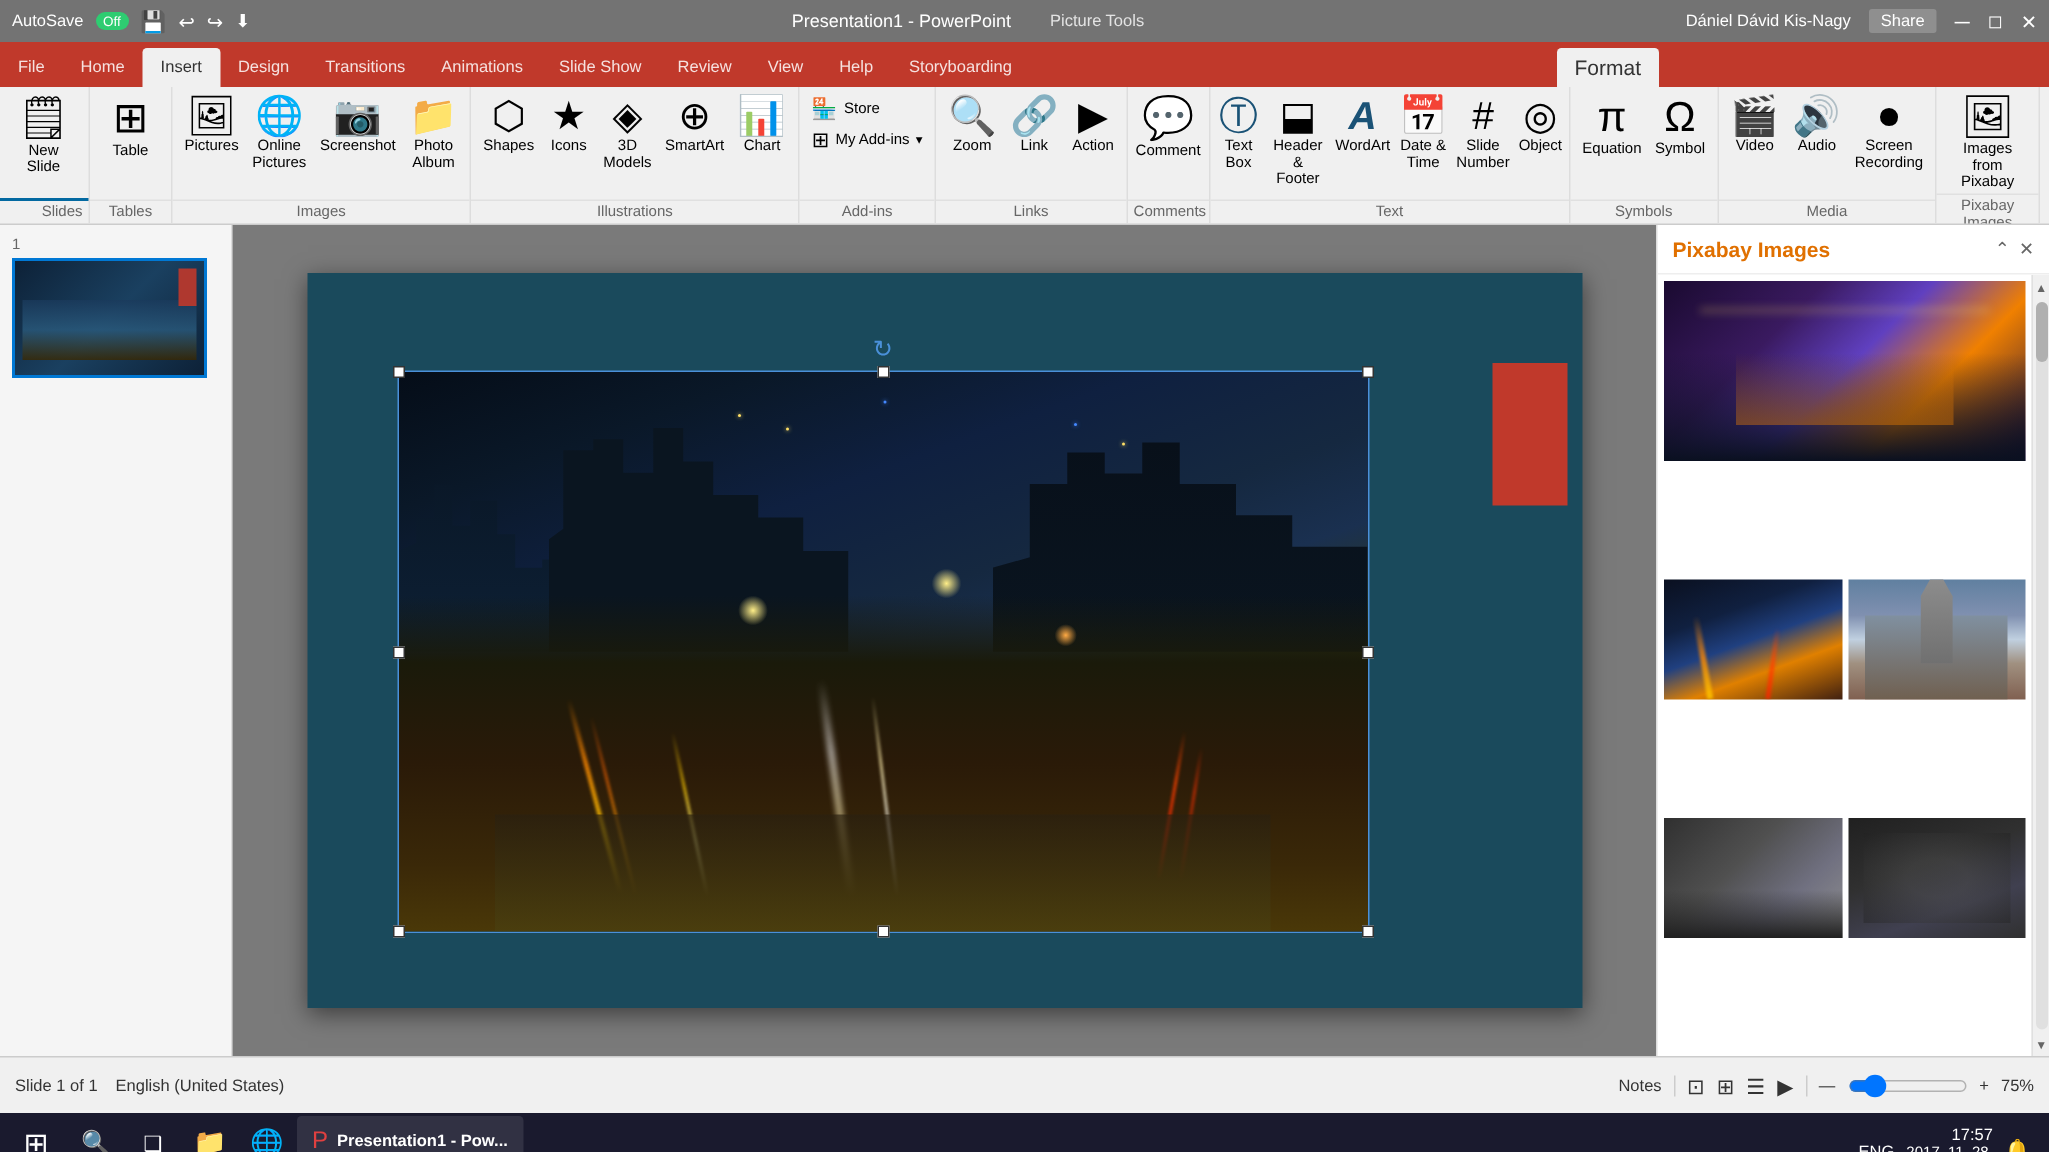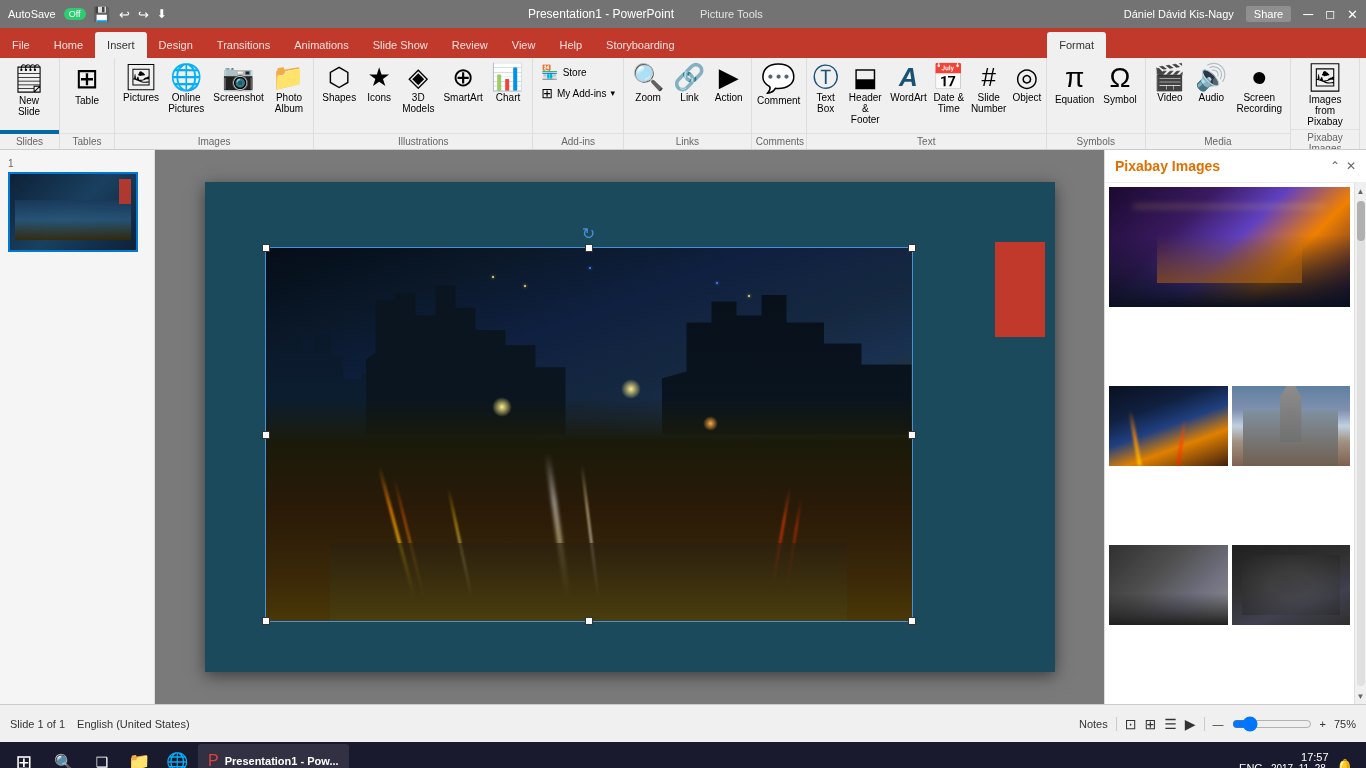--- a/index.html
+++ b/index.html
@@ -36,33 +36,33 @@
   <div style="padding:5px 12px; font-size:11px; color:#333; cursor:pointer; height:26px; display:flex; align-items:center; background:#f0f0f0; border-radius:3px 3px 0 0; font-weight:500;">Insert</div>
   <div style="padding:5px 12px; font-size:11px; color:rgba(255,255,255,0.85); cursor:pointer; height:26px; display:flex; align-items:center;">Design</div>
   <div style="padding:5px 12px; font-size:11px; color:rgba(255,255,255,0.85); cursor:pointer; height:26px; display:flex; align-items:center;">Transitions</div>
   <div style="padding:5px 12px; font-size:11px; color:rgba(255,255,255,0.85); cursor:pointer; height:26px; display:flex; align-items:center;">Animations</div>
   <div style="padding:5px 12px; font-size:11px; color:rgba(255,255,255,0.85); cursor:pointer; height:26px; display:flex; align-items:center;">Slide Show</div>
   <div style="padding:5px 12px; font-size:11px; color:rgba(255,255,255,0.85); cursor:pointer; height:26px; display:flex; align-items:center;">Review</div>
   <div style="padding:5px 12px; font-size:11px; color:rgba(255,255,255,0.85); cursor:pointer; height:26px; display:flex; align-items:center;">View</div>
   <div style="padding:5px 12px; font-size:11px; color:rgba(255,255,255,0.85); cursor:pointer; height:26px; display:flex; align-items:center;">Help</div>
   <div style="padding:5px 12px; font-size:11px; color:rgba(255,255,255,0.85); cursor:pointer; height:26px; display:flex; align-items:center;">Storyboarding</div>
   <div style="flex:1;"></div>
-  <div style="padding:2px 12px; font-size:11px; color:#333; cursor:pointer; height:26px; display:flex; align-items:center; background:#f0f0f0; border-radius:3px 3px 0 0; margin-right:260px;">Format</div>
+  <div style="padding:2px 12px; font-size:14px; color:#333; cursor:pointer; height:26px; display:flex; align-items:center; background:#f0f0f0; border-radius:3px 3px 0 0; margin-right:260px;">Format</div>
 </div>
 
 <div style="height:92px; background:#f0f0f0; border-bottom:1px solid #ccc; display:flex; align-items:stretch; overflow:hidden;">
 
   <div style="display:flex; flex-direction:column; align-items:stretch; border-right:1px solid #ddd; min-width:60px;">
     <div style="display:flex; gap:2px; padding:4px 4px 0 4px; flex:1; align-items:flex-start;">
       <div style="display:flex; flex-direction:column; align-items:center; padding:3px 6px; cursor:pointer; border-radius:2px; min-width:50px; gap:2px;">
         <div style="font-size:28px; line-height:1;">🗒</div>
         <div style="font-size:10px; text-align:center;">New<br>Slide</div>
       </div>
     </div>
-    <div style="font-size:10px; color:#666; text-align:center; padding:2px 4px; border-top:4px solid #0369a1;">Slides</div>
+    <div style="font-size:10px; color:#666; text-align:right; padding:2px 4px; border-top:2px solid #0369a1;">Slides</div>
   </div>
 
   <div style="display:flex; flex-direction:column; align-items:stretch; border-right:1px solid #ddd; min-width:55px;">
     <div style="display:flex; gap:2px; padding:4px 4px 0 4px; flex:1; align-items:flex-start; justify-content:center;">
       <div style="display:flex; flex-direction:column; align-items:center; padding:3px 6px; cursor:pointer; border-radius:2px; gap:2px;">
         <div style="font-size:28px; line-height:1;">⊞</div>
         <div style="font-size:10px; text-align:center;">Table</div>
       </div>
     </div>
     <div style="font-size:10px; color:#666; text-align:center; padding:2px 4px; border-top:1px solid #e0e0e0;">Tables</div>

